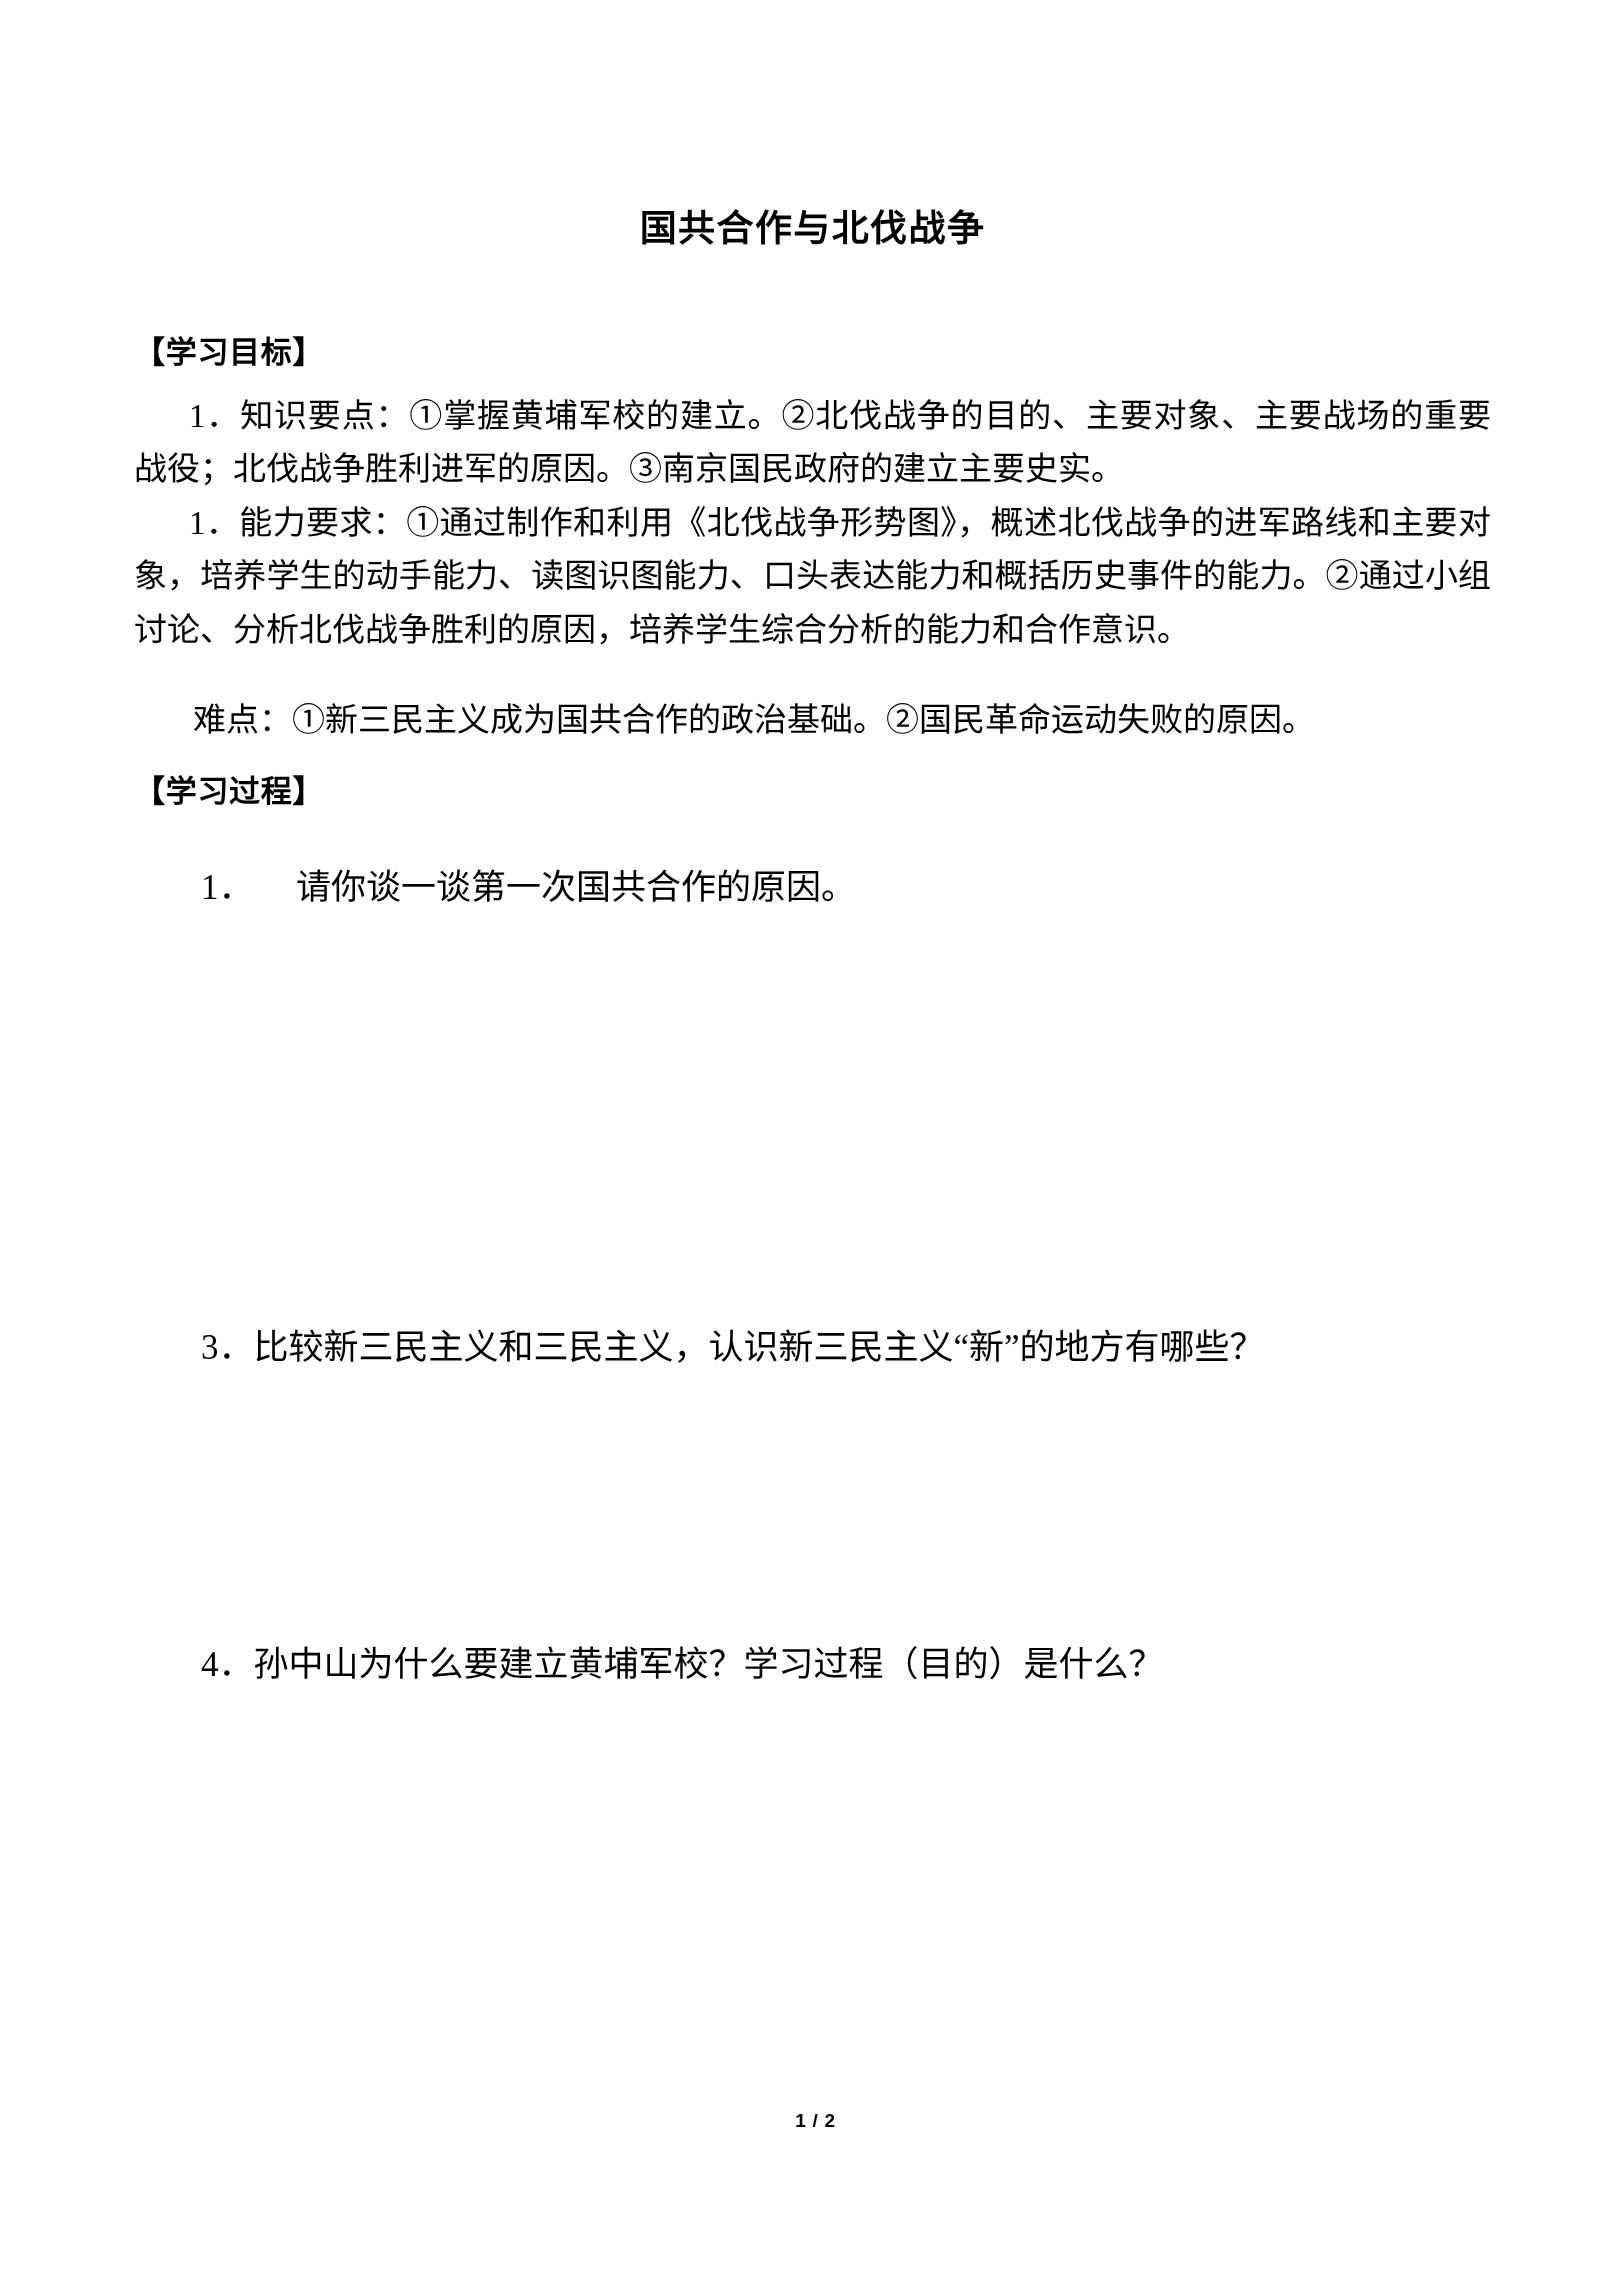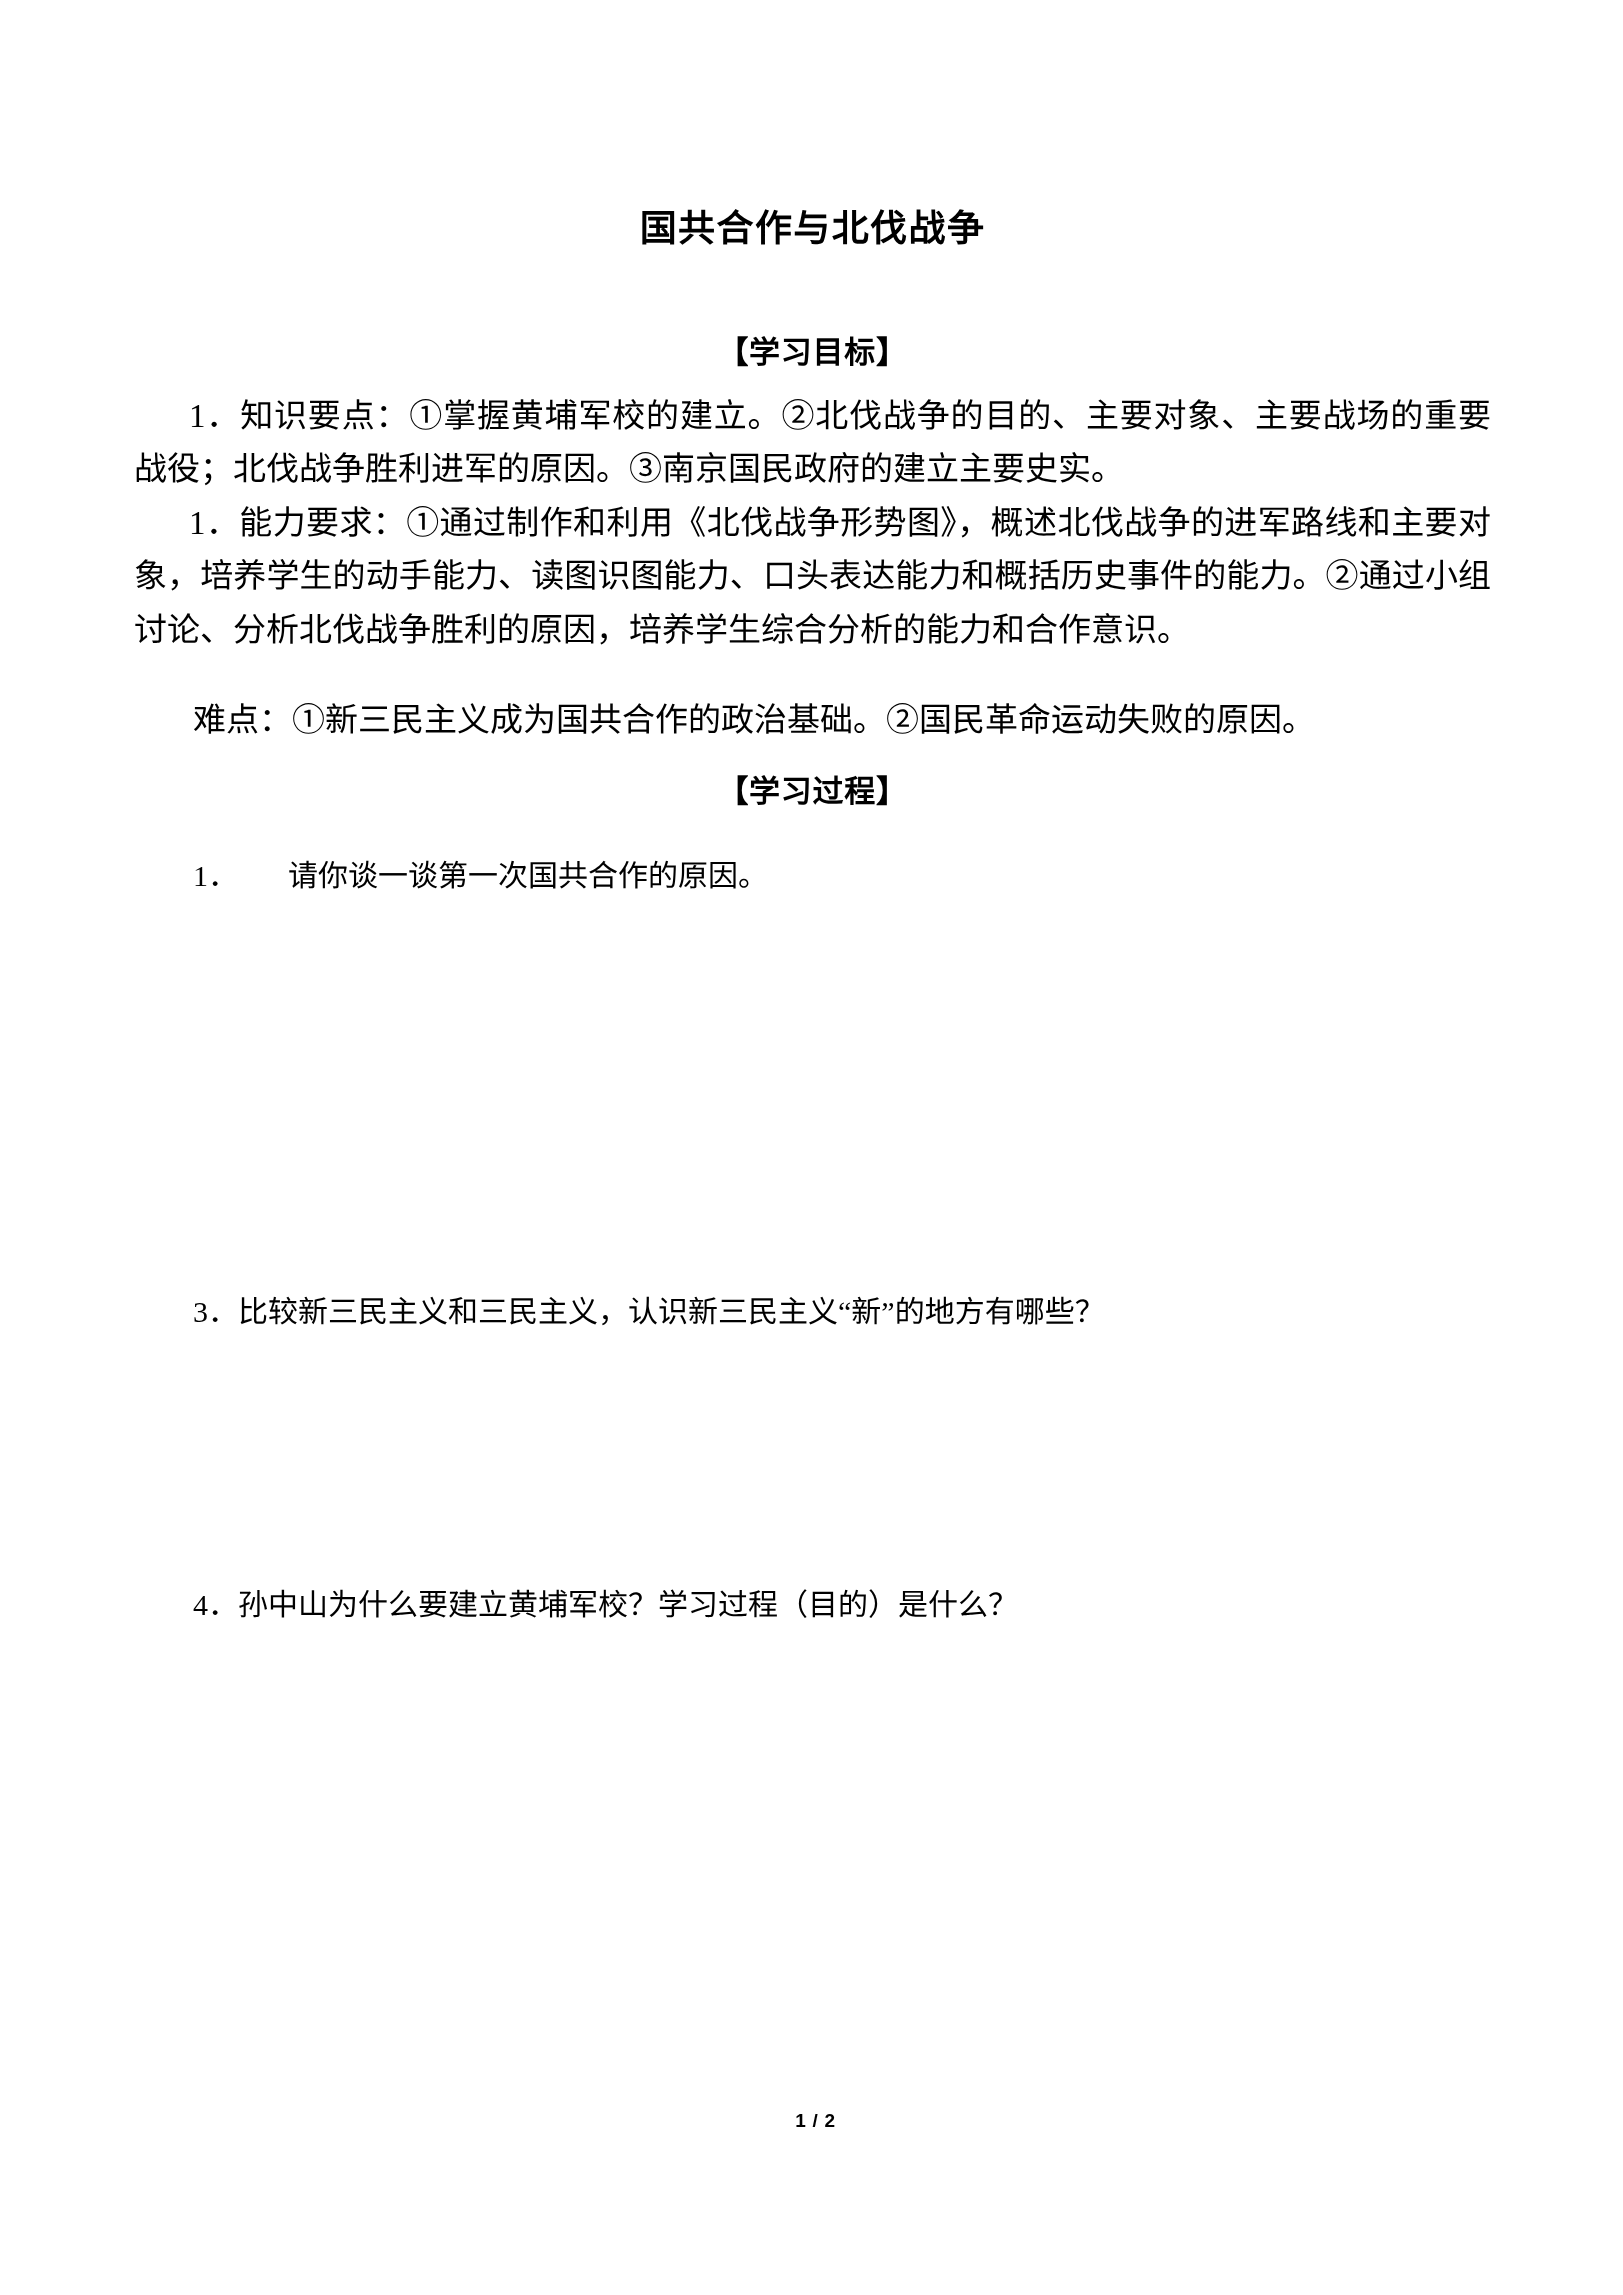--- a/index.html
+++ b/index.html
@@ -34,39 +34,38 @@
     margin-top: 198px;
     margin-bottom: 0;
     font-family: "Liberation Sans", "DejaVu Sans", sans-serif;
   }
   .section-heading {
     font-size: 31px;
     font-weight: bold;
     font-family: Liberation Sans, sans-serif;
     margin: 0;
     letter-spacing: 0.7px;
-    text-align: center;
   }
   .para {
     font-size: 33px;
     line-height: 1.62;
     margin: 0;
     text-align: justify;
     text-justify: inter-ideograph;
   }
   .indent2 {
     text-indent: 55px;
   }
   .indent-small {
     padding-left: 59px;
   }
   .q-item {
-    font-size: 30px;
+    font-size: 35px;
     line-height: 1.6;
-    margin: 0;
+    margin: 8px;
     padding-left: 59px;
   }
   .q-num {
     display: inline-block;
     min-width: 95px;
   }
   .spacer-lg { height: 170px; }
   .footer {
     position: absolute;
     left: 8px;

